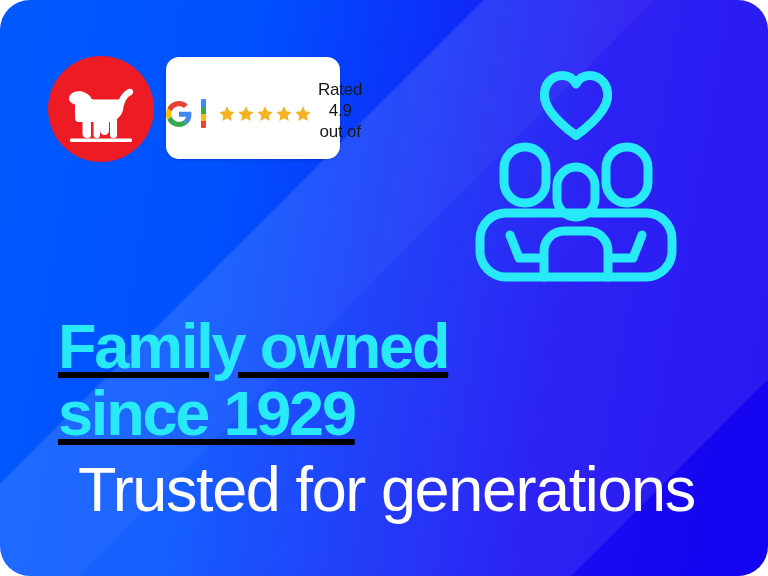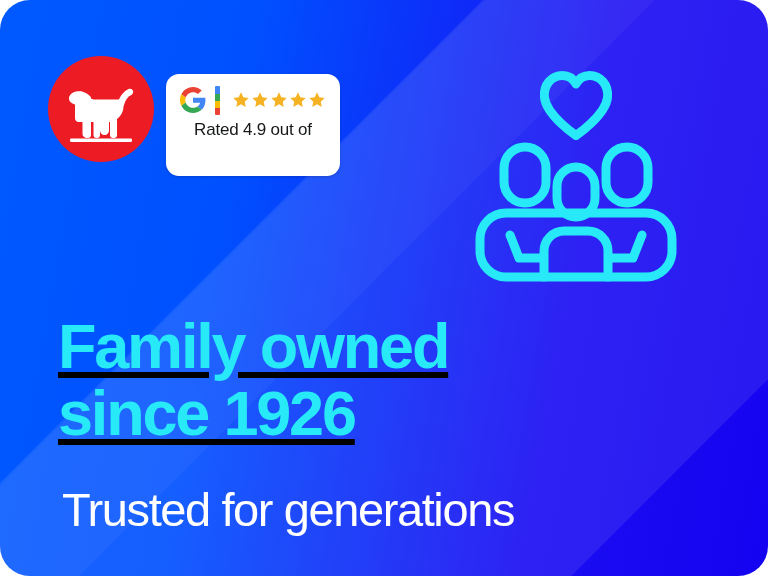--- a/index.html
+++ b/index.html
@@ -54,28 +54,28 @@
     height: 106px;
     border-radius: 50%;
     background: #ed1c24;
   }
   #dog-logo svg { position: absolute; left: 0; top: 0; }
 
   
   #google-badge {
     position: absolute;
     left: 166px;
-    top: 74px;
+    top: 57px;
     width: 174px;
     height: 102px;
     background: #ffffff;
     border-radius: 13px;
     box-shadow: 0 1px 3px rgba(0,0,0,0.18);
     display: flex;
-    flex-direction: column;
+    flex-direction: row;
     align-items: center;
   }
   #badge-top {
     display: flex;
     align-items: center;
     justify-content: center;
     margin-top: 11px;
     height: 30px;
     gap: 9px;
   }
@@ -128,29 +128,28 @@
   .headline-line {
     color: #28e9f7;
     font-size: 63px;
     line-height: 67px;
     font-weight: 700;
     letter-spacing: -2.2px;
     white-space: nowrap;
   }
   #subtitle {
     position: absolute;
-    left: 62px;
+    left: 78px;
     top: 461px;
     color: #ffffff;
-    font-size: 47px;
+    font-size: 63px;
     line-height: 56px;
     font-weight: 300;
     letter-spacing: -1.4px;
     white-space: nowrap;
-    margin-top: 21px;
   }
 </style>
 </head>
 <body>
 
 <div id="card">
 
   <div class="diag-band" id="band-soft"></div>
   <div class="diag-band" id="band-main"></div>
 
@@ -230,18 +229,18 @@
       <path d="M38 180 L47 203 L68 203"></path>
 
       <path d="M170 180 L161 203 L140 203"></path>
 
       <path d="M72 222 L72 196 C72 185 81 176 92 176 L116 176 C127 176 136 185 136 196 L136 222"></path>
     </svg>
   </div>
 
   <div id="headline">
     <div class="headline-line">Family owned</div>
-    <div class="headline-line">since 1926</div>
+    <div class="headline-line">since 1929</div>
   </div>
 
   <div id="subtitle">Trusted for generations</div>
 
 </div>
 
 </body></html>

